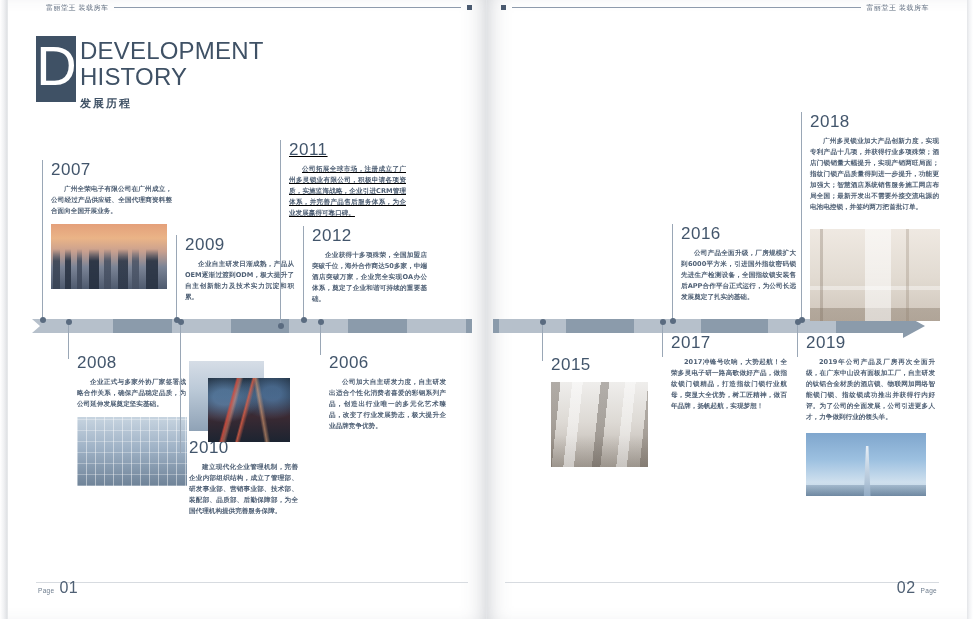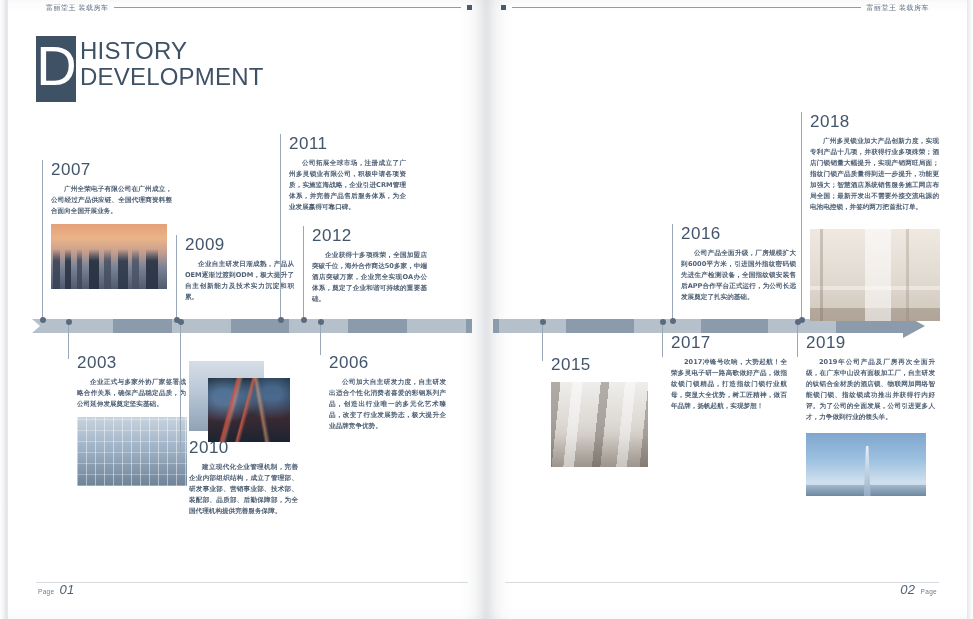--- a/index.html
+++ b/index.html
@@ -217,21 +217,21 @@
   .ph-tower::before {
     content:""; position:absolute; left:0; right:0; bottom:0; height:18%;
     background: linear-gradient(180deg, rgba(90,120,150,.35), rgba(60,90,120,.6));
   }
 
   
   .foot { position: absolute; bottom: 22px; display: flex; align-items: baseline; gap: 5px; }
   .foot.l { left: 38px; }
   .foot.r { right: 36px; }
   .foot-word { font-size: 6.5px; color: #6d7c8d; letter-spacing: .3px; }
-  .foot-num { font-size: 13px; color: #4f6074; letter-spacing: .5px; font-style: italic; }
+  .foot-num { font-size: 16px; color: #4f6074; letter-spacing: .5px; }
   .foot-rule {
     position: absolute; bottom: 36px; height: 1px; background: #d7dbe0;
   }
   .foot-rule.l { left: 36px; right: 18px; }
   .foot-rule.r { left: 18px; right: 34px; }
 </style>
 </head>
 <body>
 
 <div id="spread">
@@ -241,22 +241,23 @@
 
     <div class="runhead l">
       <span class="runhead-text">富丽堂王 装载房车</span>
       <span class="runhead-rule"></span>
       <span class="runhead-sq"></span>
     </div>
 
     <div class="title-wrap">
       <div class="dropcap">D</div>
       <div class="title-right">
+        <div class="title-en">DEVELOPMENT</div>
         <div class="title-en">HISTORY</div>
-        <div class="title-en">DEVELOPMENT</div>
+        <div class="title-cn">发展历程</div>
       </div>
     </div>
 
     <div class="tl-bar l">
       <div class="tl-tail"></div>
       <div class="tl-seg light"></div>
       <div class="tl-seg dark"></div>
       <div class="tl-seg light"></div>
       <div class="tl-seg dark"></div>
       <div class="tl-seg light"></div>
@@ -275,38 +276,38 @@
       </div>
     </div>
 
     <div class="entry" style="left:176px; top:235px; width:118px;">
       <div class="vrule" style="height:85px;"></div>
       <div class="dot" style="top:82px;"></div>
       <div class="year">2009</div>
       <div class="body">企业自主研发日渐成熟，产品从OEM逐渐过渡到ODM，极大提升了自主创新能力及技术实力沉淀和积累。</div>
     </div>
 
-    <div class="entry" style="left:280px; top:134px; width:126px;">
+    <div class="entry" style="left:280px; top:140px; width:126px;text-decoration:underline;">
       <div class="vrule" style="height:186px;"></div>
       <div class="dot" style="top:183px;"></div>
       <div class="year">2011</div>
       <div class="body">公司拓展全球市场，注册成立了广州多灵锁业有限公司，积极申请各项资质，实施监海战略，企业引进CRM管理体系，并完善产品售后服务体系，为企业发展赢得可靠口碑。</div>
     </div>
 
     <div class="entry" style="left:303px; top:226px; width:124px;">
       <div class="vrule" style="height:94px;"></div>
       <div class="dot" style="top:91px;"></div>
       <div class="year">2012</div>
       <div class="body">企业获得十多项殊荣，全国加盟店突破千位，海外合作商达50多家，中端酒店突破万家，企业完全实现OA办公体系，奠定了企业和谐可持续的重要基础。</div>
     </div>
 
     <div class="entry" style="left:68px; top:333px; width:118px;">
       <div class="vrule" style="top:-12px; height:38px;"></div>
       <div class="dot" style="top:-14px;"></div>
-      <div class="year" style="margin-top:20px;">2003</div>
+      <div class="year" style="margin-top:20px;">2008</div>
       <div class="body">企业正式与多家外协厂家签署战略合作关系，确保产品稳定品质，为公司延伸发展奠定坚实基础。</div>
       <div class="photo" style="width:110px;height:69px;">
         <div class="ph-inner ph-team"></div>
       </div>
     </div>
 
     <div class="entry" style="left:180px; top:333px; width:118px;">
       <div class="vrule" style="top:-12px; height:132px;"></div>
       <div class="dot" style="top:-14px;"></div>
       <div class="photo" style="margin-top:28px;width:75px;height:70px;">

